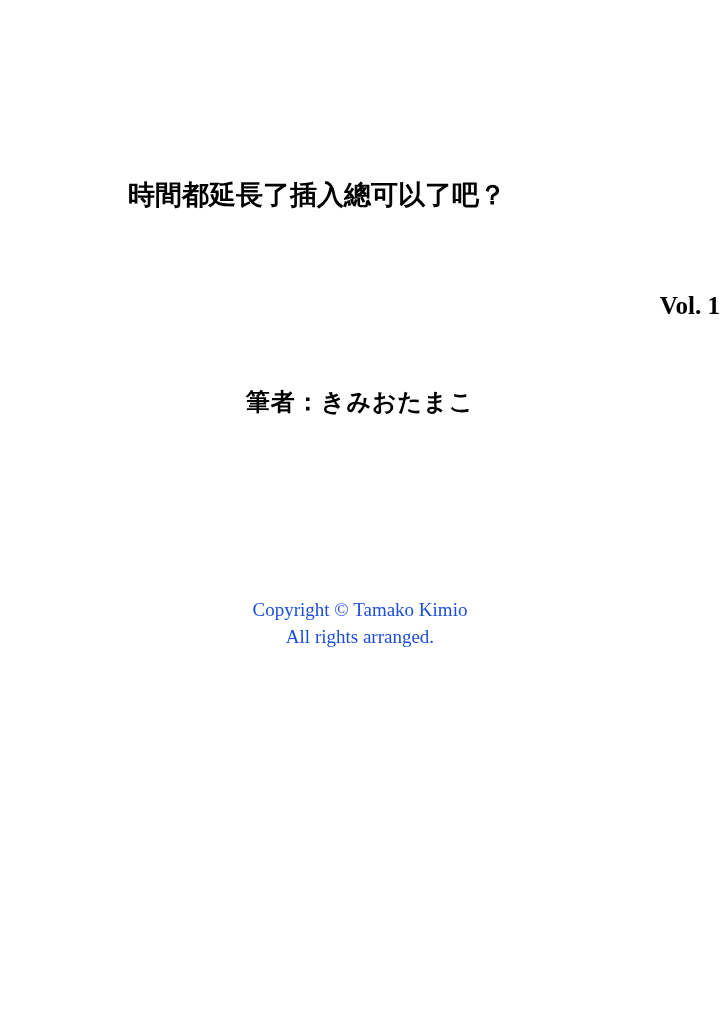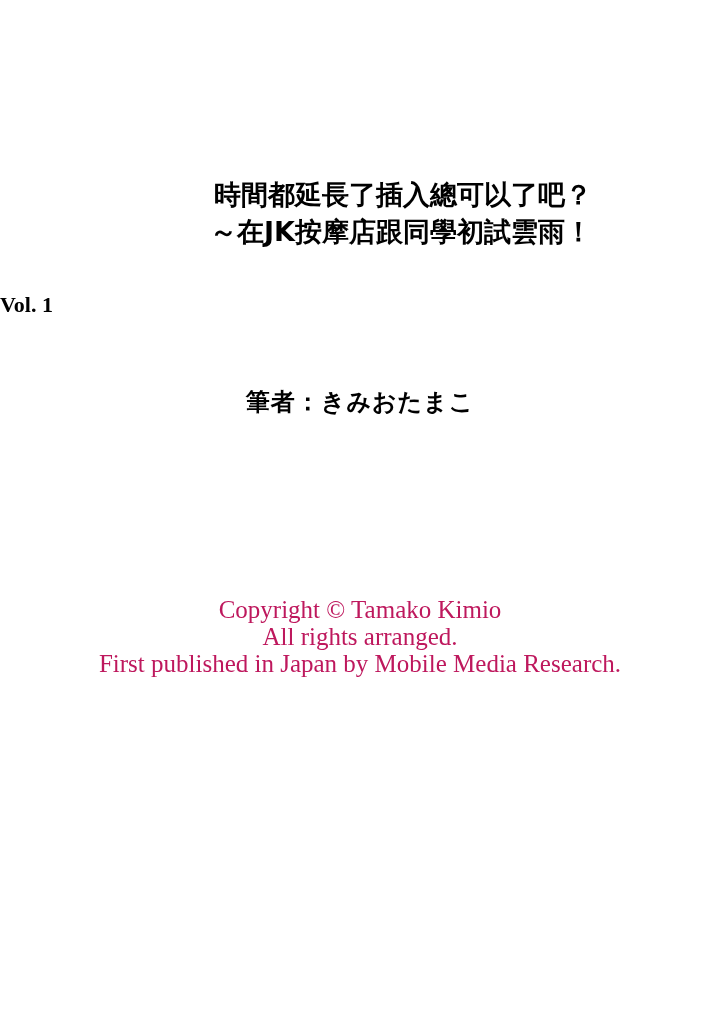--- a/index.html
+++ b/index.html
@@ -20,42 +20,42 @@
     height: 1016px;
     position: relative;
     background: #ffffff;
     box-sizing: border-box;
   }
   .title-block {
     position: absolute;
     top: 176px;
     left: 0;
     width: 720px;
-    text-align: right;
+    text-align: left;
     padding: 0 128px;
     box-sizing: border-box;
   }
   .title-line {
     font-family: "DejaVu Sans", sans-serif;
     font-weight: bold;
     font-size: 27px;
     line-height: 37px;
     letter-spacing: 0px;
     color: #000000;
     white-space: nowrap;
   }
   .volume {
     position: absolute;
     top: 292px;
     left: 0;
     width: 720px;
-    text-align: left;
+    text-align: right;
     font-family: "Liberation Serif", serif;
     font-weight: bold;
-    font-size: 22px;
+    font-size: 25px;
     color: #000000;
   }
   .author-block {
     position: absolute;
     top: 386px;
     left: 0;
     width: 720px;
     text-align: center;
     font-family: Liberation Sans, sans-serif;
     font-weight: bold;
@@ -63,41 +63,39 @@
     letter-spacing: 1px;
     color: #000000;
   }
   .copyright-block {
     position: absolute;
     top: 596px;
     left: 0;
     width: 720px;
     text-align: center;
     font-family: "Liberation Serif", serif;
-    font-size: 25px;
+    font-size: 19px;
     line-height: 27px;
-    color: #be185d;
+    color: #1d4ed8;
   }
   .copyright-block div {
     white-space: nowrap;
   }
 </style>
 </head>
 <body>
 
 <div class="page">
 
   <div class="title-block">
     <div class="title-line">時間都延長了插入總可以了吧？</div>
-    <div class="title-line">～在JK按摩店跟同學初試雲雨！</div>
   </div>
 
   <div class="volume">Vol. 1</div>
 
   <div class="author-block">筆者：きみおたまこ</div>
 
   <div class="copyright-block">
     <div>Copyright © Tamako Kimio</div>
     <div>All rights arranged.</div>
-    <div>First published in Japan by Mobile Media Research.</div>
   </div>
 
 </div>
 
 </body></html>

